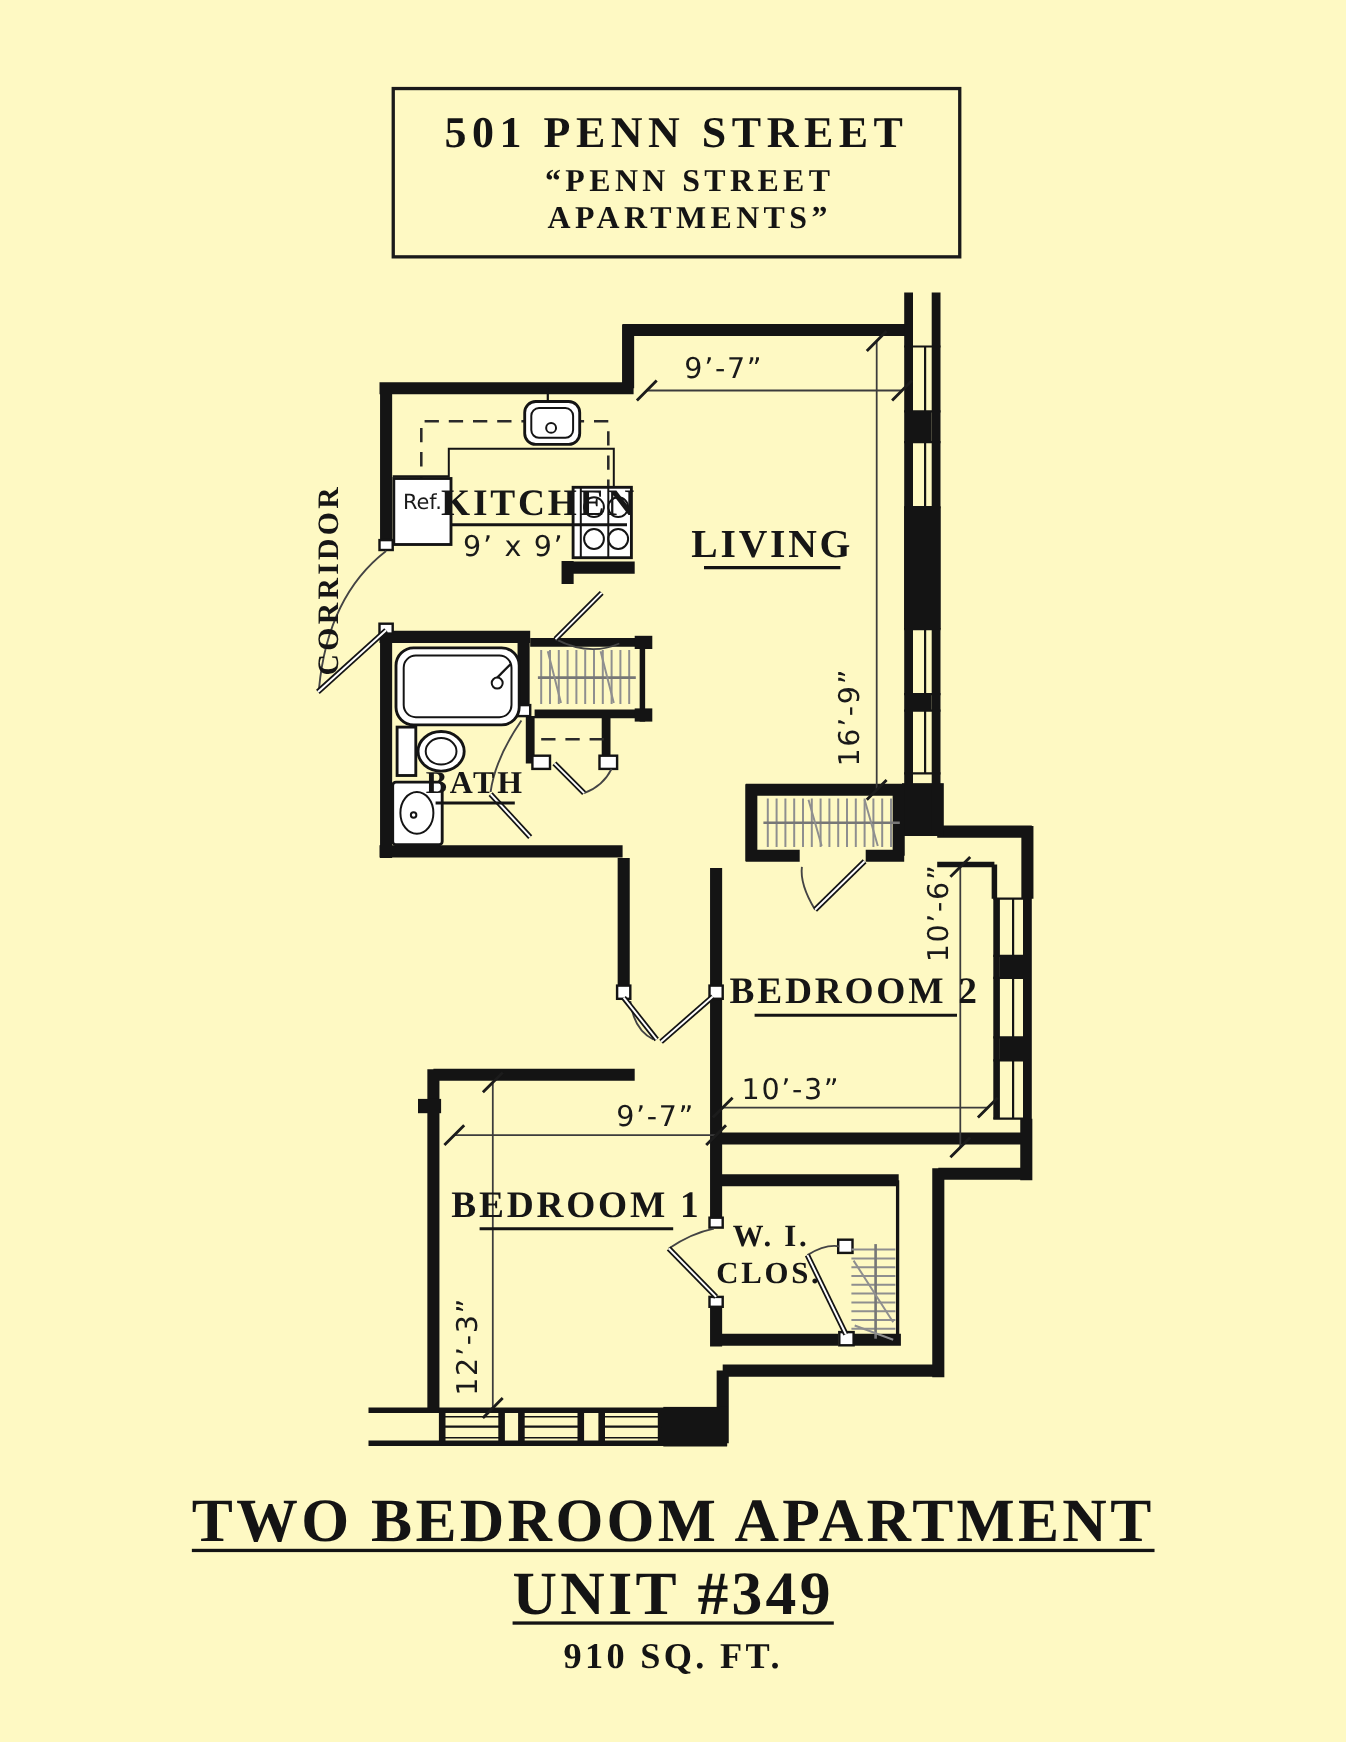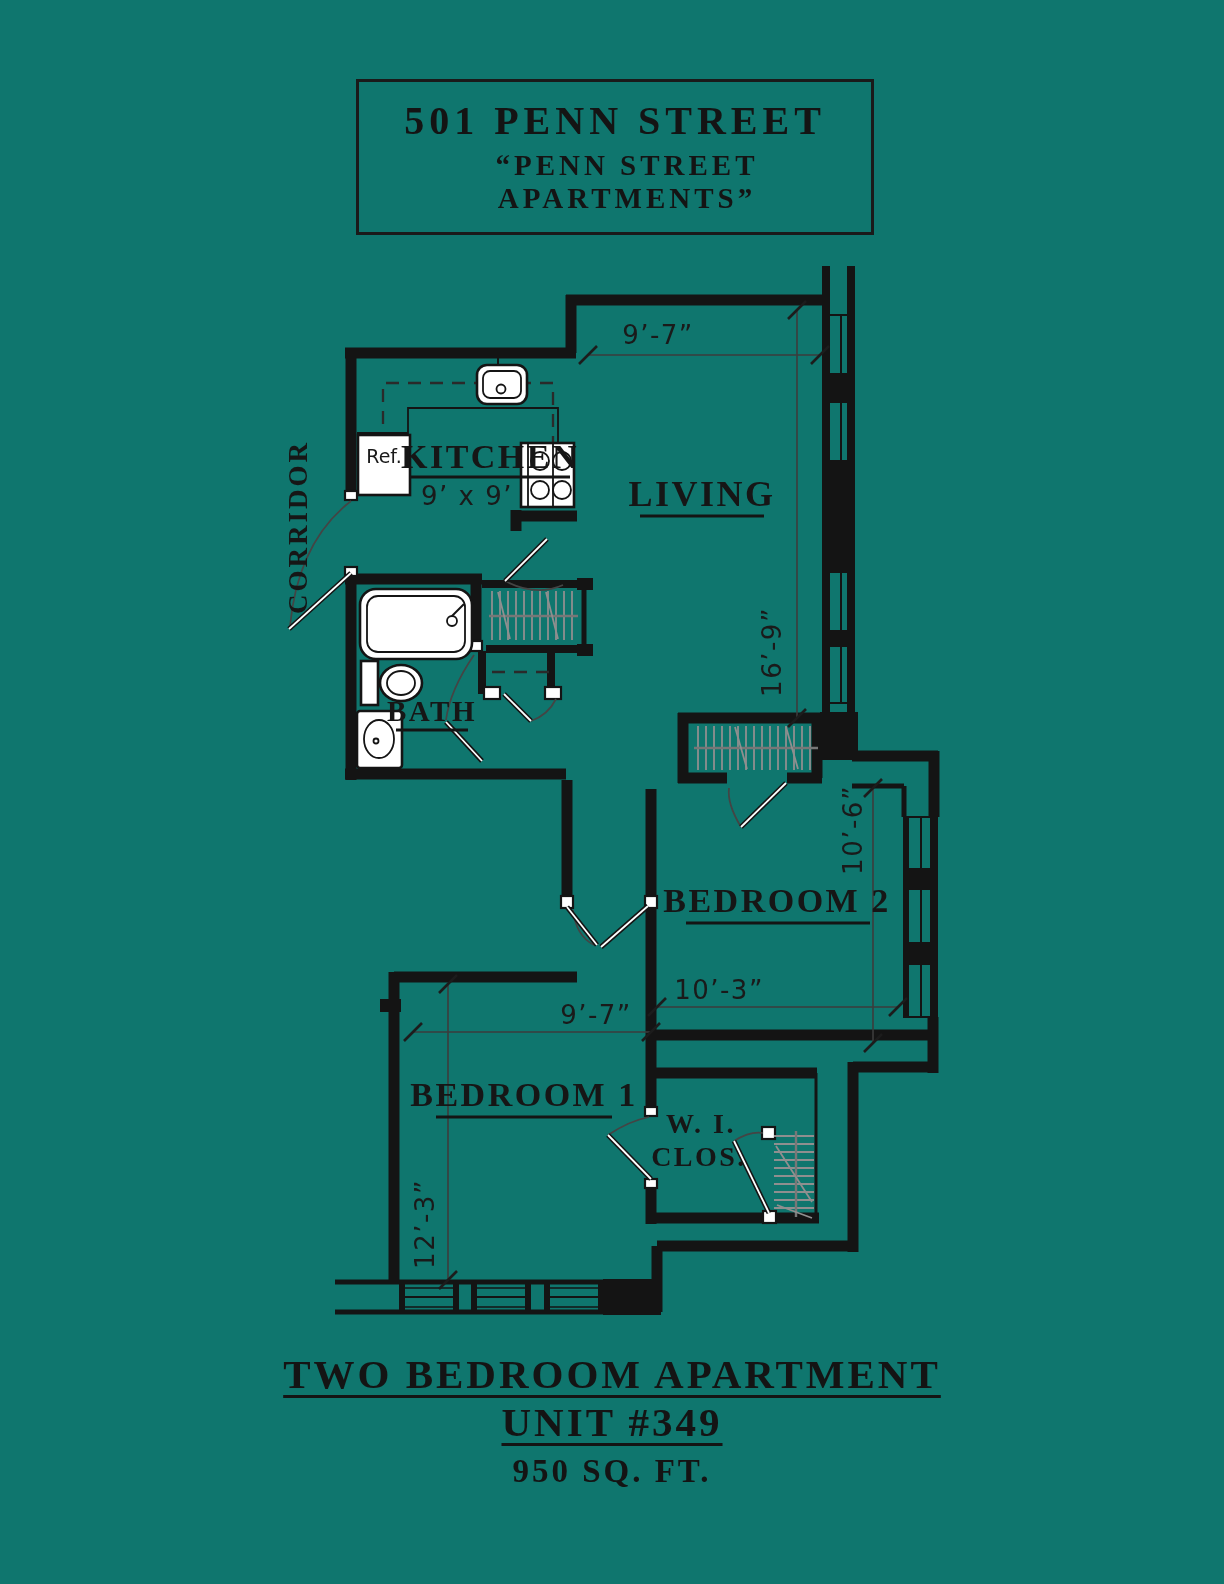--- a/index.html
+++ b/index.html
@@ -1,33 +1,33 @@
 <!DOCTYPE html>
 <html><head>
 <meta charset="utf-8">
 <style>
   html,body { margin:0; padding:0; background:#ffffff; }
   .page {
-    position:relative; width:1224px; height:1584px; background:#0f766e;
+    position:relative; width:1224px; height:1584px; background:#fef9c3;
     font-family:"Liberation Serif", serif; overflow:hidden;
   }
   .title-box {
     position:absolute; left:356px; top:79px; width:512px; height:150px;
     border:3px solid #1a1a1a; text-align:center; color:#141414;
     display:flex; flex-direction:column; justify-content:center; gap:2px;
   }
   .title-line-lg { font-size:40px; font-weight:bold; letter-spacing:5px; line-height:1.1; }
   .title-line-sm { font-size:29px; font-weight:bold; letter-spacing:4px; margin-top:4px;margin-left:24px; }
   .plan-svg { position:absolute; left:0; top:0; width:1224px; height:1584px; }
   .footer {
     position:absolute; left:0; top:1350px; width:1224px; text-align:center;
     color:#141414; font-weight:bold;
   }
   .footer-line1, .footer-line2 {
-    font-size:41px; letter-spacing:3px;
+    font-size:56px; letter-spacing:3px;
     text-decoration:underline; text-decoration-thickness:3px; text-underline-offset:7px;
     line-height:1.18;
   }
   .footer-line3 { font-size:33px; letter-spacing:3px; line-height:1.25; margin-top:4px; }
 
   
   .w11 { stroke:#141414; stroke-width:11; fill:none; stroke-linecap:butt; }
   .w8  { stroke:#141414; stroke-width:8;  fill:none; }
   .w6  { stroke:#141414; stroke-width:6;  fill:none; }
   .w5  { stroke:#141414; stroke-width:5;  fill:none; }
@@ -227,16 +227,16 @@
       <text class="rl rl-28" x="701" y="1133" text-anchor="middle">W. I.</text>
       <text class="rl rl-28" x="699" y="1166" text-anchor="middle">CLOS.</text>
       <text class="rl rl-27" transform="translate(307,527) rotate(-90)" text-anchor="middle">CORRIDOR</text>
       <text class="rf" x="384" y="463" text-anchor="middle">Ref.</text>
     </g>
   </svg>
 
   <div class="footer">
     <div class="footer-line1">TWO BEDROOM APARTMENT</div>
     <div class="footer-line2">UNIT #349</div>
-    <div class="footer-line3">950 SQ. FT.</div>
+    <div class="footer-line3">910 SQ. FT.</div>
   </div>
 
 </div>
 
 </body></html>

